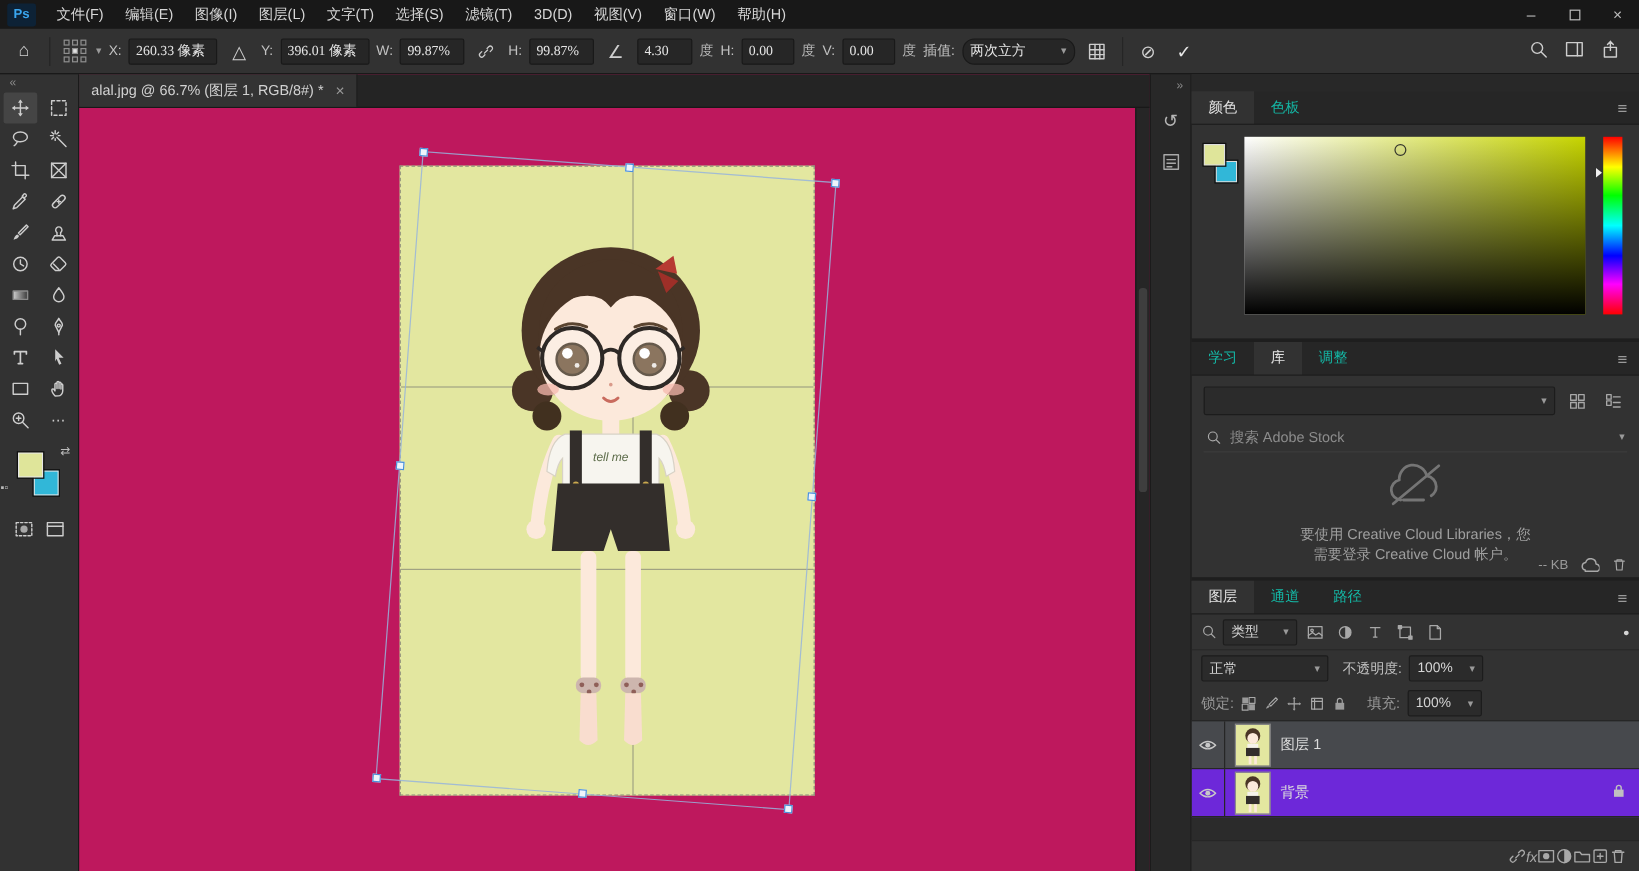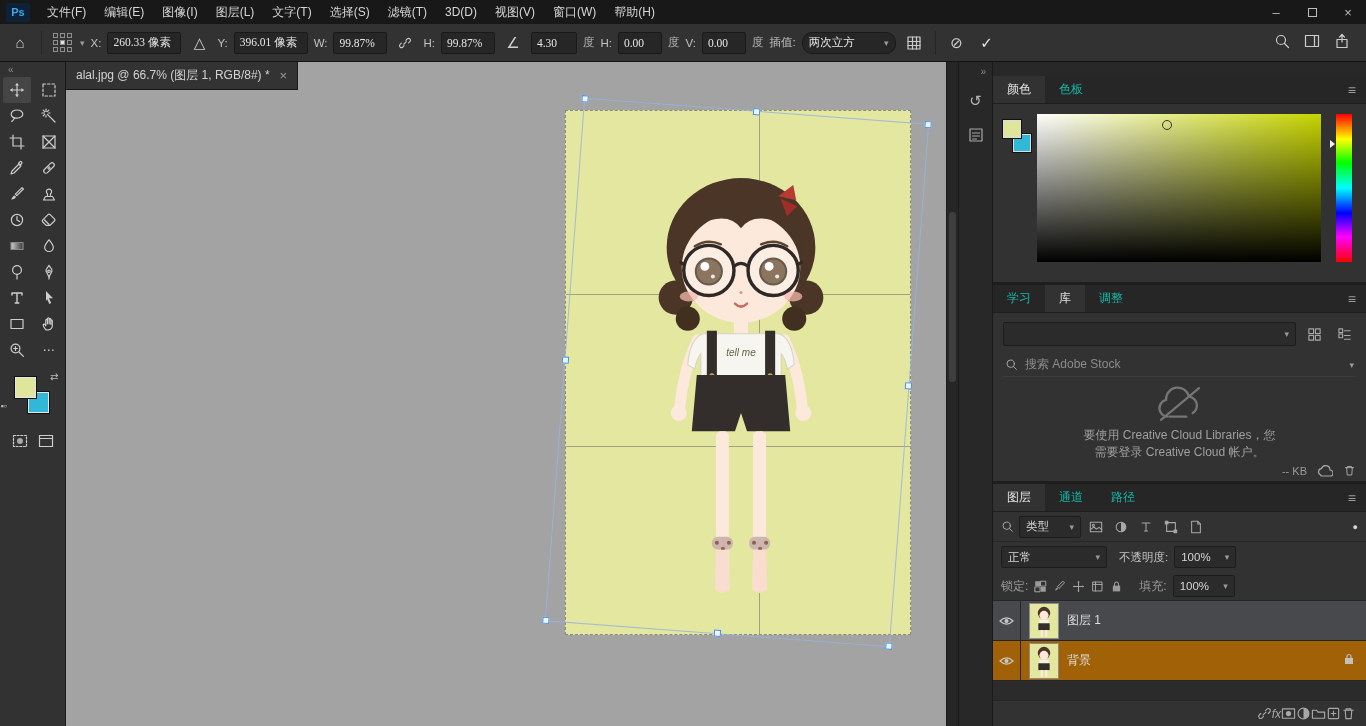--- a/index.html
+++ b/index.html
@@ -41,21 +41,21 @@
   .ticn{width:16px;height:16px;stroke:#cdcdcd;fill:none;stroke-width:1.2;stroke-linecap:round;stroke-linejoin:round}
   .swatches{position:relative;width:40px;height:44px;margin-top:12px}
   .sw{position:absolute;width:21px;height:21px;border:1px solid #e6e6e6;outline:1px solid #111}
   .sw.fg{left:2px;top:2px;z-index:2}
   .sw.bg{left:15px;top:17px;z-index:1}
   .sw-reset{position:absolute;left:-12px;top:26px;font-size:9px;color:#bbb}
   .sw-flip{position:absolute;right:-6px;top:-4px;font-size:10px;color:#bbb}
   .mode-row{display:flex;gap:10px;margin-top:14px}
 
   
-  .canvascol{flex:1;display:flex;flex-direction:row;background:#a3a3a3;min-width:0}
+  .canvascol{flex:1;display:flex;flex-direction:column;background:#be185d;min-width:0}
   .tabbar{height:28px;background:#242424;display:flex;border-bottom:1px solid #181818}
   .doctab{background:#333;display:flex;align-items:center;gap:10px;padding:0 10px;font-size:12px;color:#d2d2d2;
     border-right:1px solid #1a1a1a;white-space:nowrap}
   .doctab .close{color:#9a9a9a;font-size:13px}
   .canvas{position:relative;flex:1;overflow:hidden}
   .artimg{position:absolute;left:267px;top:48px;width:346px;height:525px;border:1px dashed #8a8a78}
   .gl{position:absolute;background:rgba(105,105,105,.55)}
   .gizmo{position:absolute;left:266px;top:48px;width:346px;height:525px;transform:rotate(4.3deg);
     border:1px solid rgba(150,180,220,.85)}
   .handle{position:absolute;width:7px;height:7px;background:#eef4fb;border:1px solid #4a90d9;transform:translate(-50%,-50%)}
@@ -88,32 +88,32 @@
   .cp-hue-marker{position:absolute;right:31px;top:36px;width:0;height:0;
     border-top:4px solid transparent;border-bottom:4px solid transparent;border-left:5px solid #f0f0f0}
 
   .lib-body{position:relative;height:168px;padding:9px 10px}
   .lib-row1{display:flex;gap:6px;align-items:center}
   .lib-combo{flex:1;height:24px;background:#2b2b2b;border:1px solid #1c1c1c;border-radius:2px;
     display:flex;align-items:center;justify-content:flex-end;padding:0 6px}
   .lib-icnbtn{width:24px;height:24px;display:flex;align-items:center;justify-content:center}
   .lib-search{margin-top:7px;height:24px;display:flex;align-items:center;gap:7px;color:#8c8c8c;border-bottom:1px solid #3c3c3c;padding:0 2px}
   .lib-cloud{display:flex;justify-content:center;margin-top:8px}
-  .lib-msg{color:#9f9f9f;text-align:center;font-size:12px;line-height:1.45;margin-top:4px}
+  .lib-msg{color:#9f9f9f;text-align:center;font-size:12px;line-height:1.45;margin-top:14px}
   .lib-footer{position:absolute;right:10px;bottom:4px;display:flex;align-items:center;gap:10px;color:#9a9a9a;font-size:11px}
 
   .layers-panel{flex:1;display:flex;flex-direction:column;min-height:0}
   .lp-filter{height:30px;display:flex;align-items:center;gap:5px;padding:0 8px;border-bottom:1px solid #282828}
   .lp-sel{display:flex;align-items:center;justify-content:space-between;gap:6px;background:#2b2b2b;
     border:1px solid #1c1c1c;border-radius:2px;height:22px;padding:0 6px;color:#d5d5d5;font-size:11.5px;white-space:nowrap}
   .lp-ficn{width:20px;height:20px;display:flex;align-items:center;justify-content:center}
   .lp-blend{height:30px;display:flex;align-items:center;gap:6px;padding:0 8px}
   .lp-lock{height:28px;display:flex;align-items:center;gap:6px;padding:0 8px;color:#9a9a9a}
   .lp-list{flex:1;background:#2b2b2b;overflow:hidden;border-top:1px solid #262626}
-  .lrow{height:40px;display:flex;align-items:center;background:#a16207;border-bottom:1px solid #262626}
+  .lrow{height:40px;display:flex;align-items:center;background:#6d28d9;border-bottom:1px solid #262626}
   .lrow.selected{background:#47494d}
   .leye{width:28px;height:100%;display:flex;align-items:center;justify-content:center;border-right:1px solid #262626}
   .lthumb{width:28px;height:34px;margin:0 9px;outline:1px solid #8a8a8a;background:#e3e7a0}
   .lname{font-size:12px;color:#dcdcdc}
   .lockbadge{margin-left:auto;margin-right:12px}
   .lp-bottom{height:26px;background:#323232;border-top:1px solid #262626;display:flex;align-items:center;
     justify-content:flex-end;gap:0;padding:0 10px}
   .picn{stroke:#a8a8a8;fill:none;stroke-width:1.2;stroke-linecap:round;stroke-linejoin:round}
 </style>
 </head>

